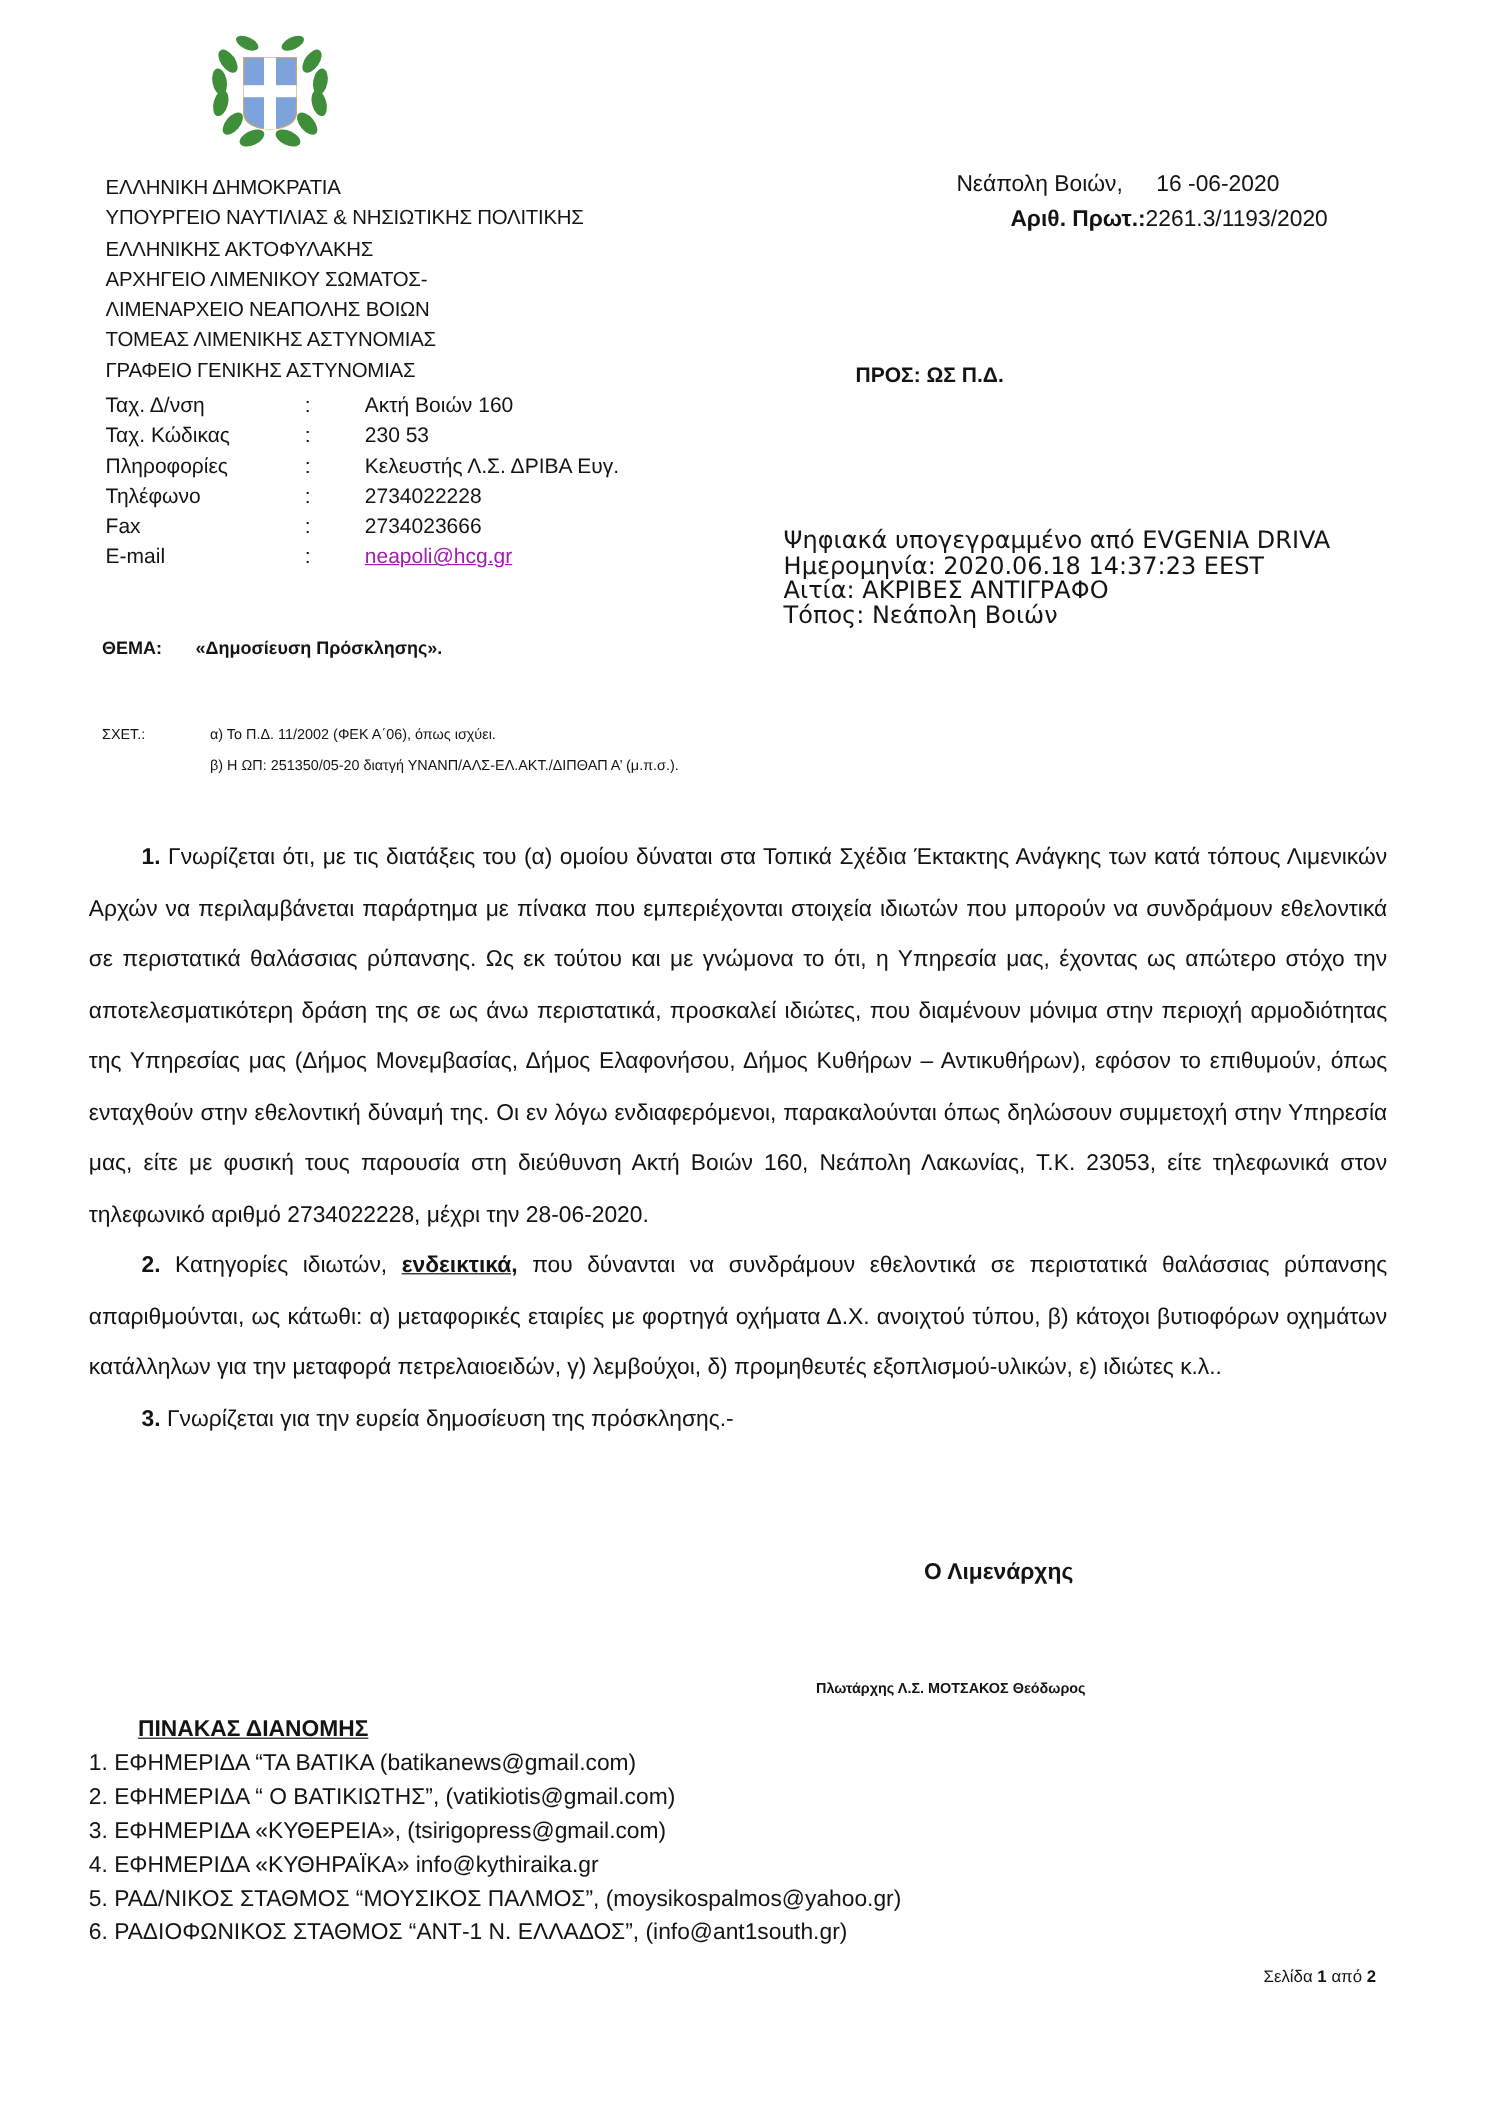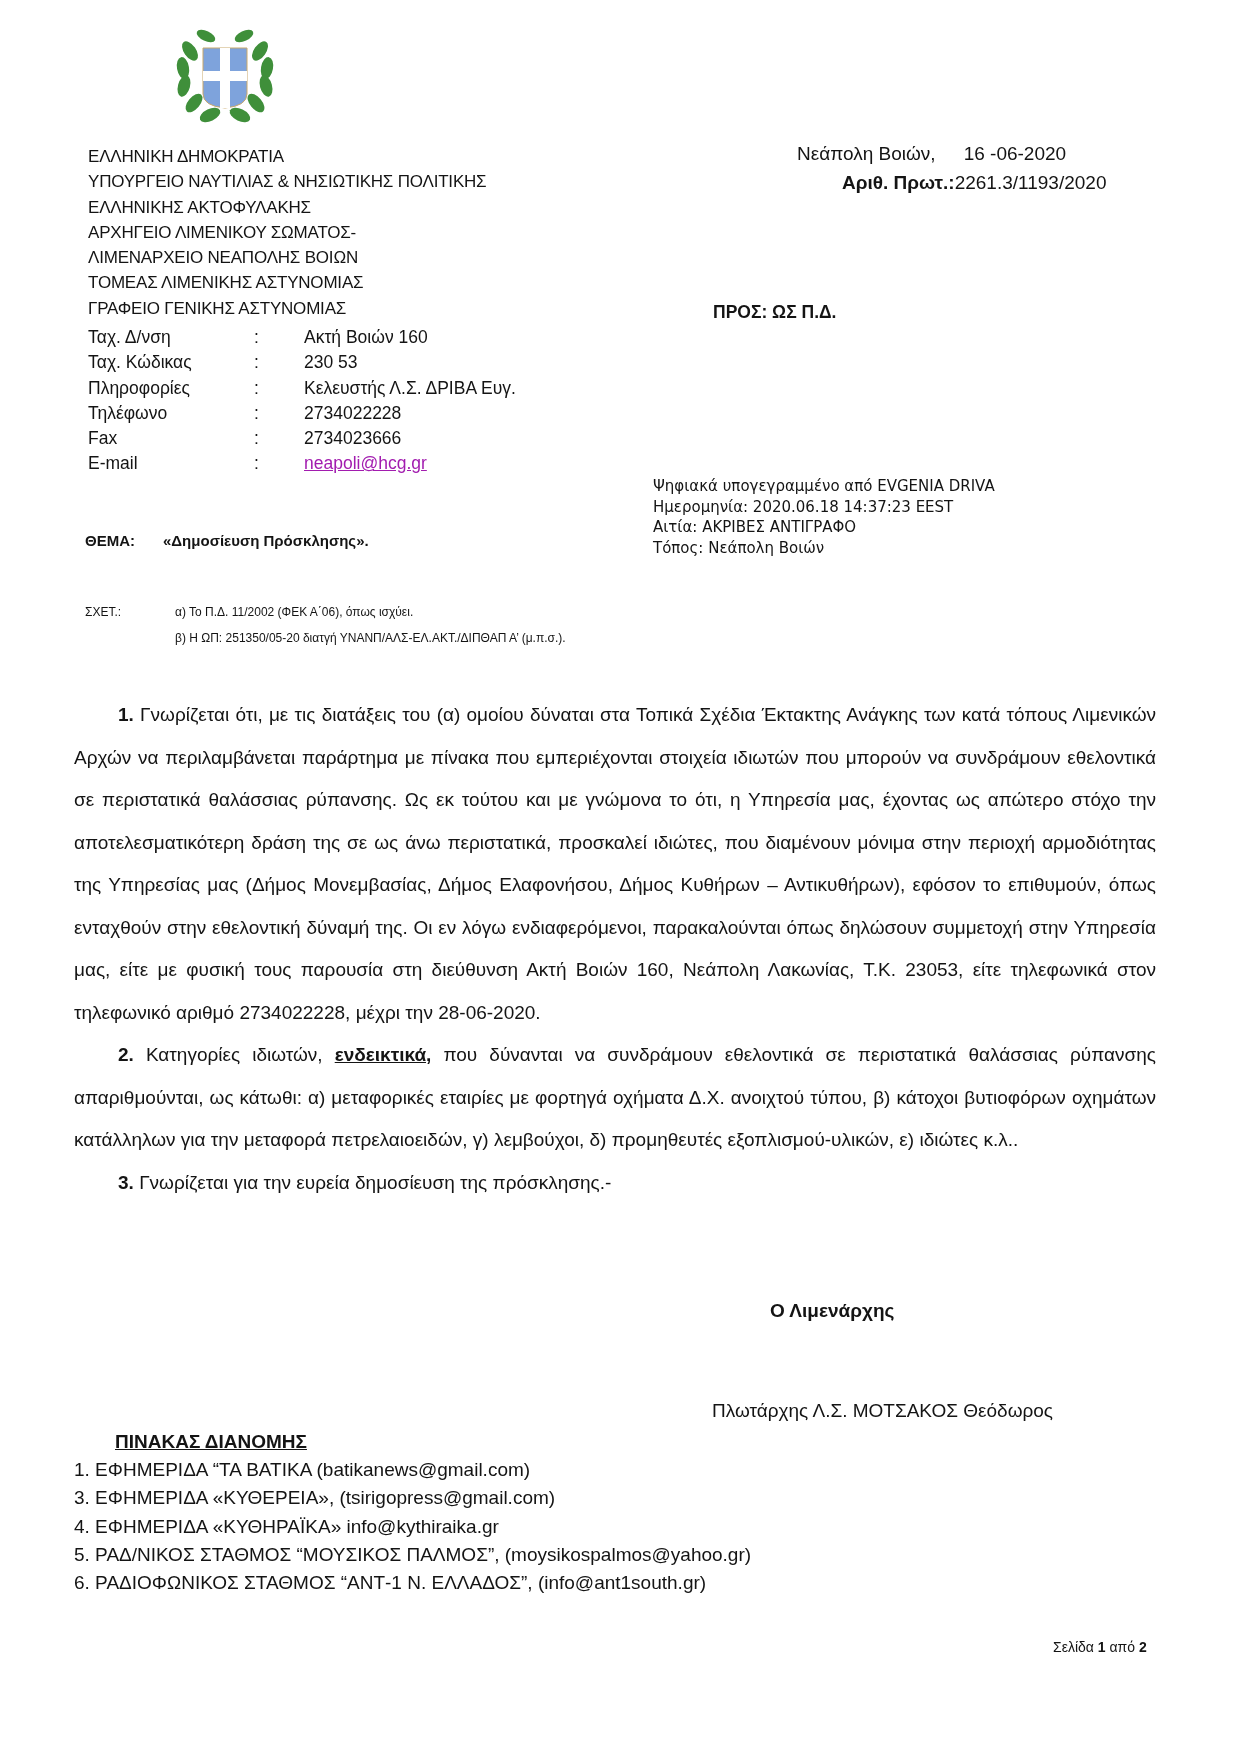--- a/index.html
+++ b/index.html
@@ -14,32 +14,32 @@
     .contact { left: 88px; top: 325px; font-size: 17.5px; line-height: 25.3px; }
     .contact .row { display: flex; white-space: nowrap; gap: 32px; }
     .contact .lbl { width: 134px; }
     .contact .sep { width: 18px; }
     .contact a { color: #a21caf; text-decoration: underline; }
     .date-line { left: 797px; top: 143px; font-size: 19px; white-space: nowrap; }
     .date-line .date { margin-left: 28px; }
     .protocol { left: 842px; top: 172px; font-size: 19px; white-space: nowrap; }
     .protocol b { font-weight: bold; }
     .pros { left: 713px; top: 302px; font-size: 17.5px; font-weight: bold; white-space: nowrap; }
-    .sig { left: 653px; top: 440px; font-family: "DejaVu Sans", sans-serif; font-size: 15px; line-height: 20.5px; white-space: nowrap; margin-top: 36px; }
+    .sig { left: 653px; top: 440px; font-family: "DejaVu Sans", sans-serif; font-size: 20px; line-height: 20.5px; white-space: nowrap; }
     .subject { left: 85px; top: 532px; font-size: 15px; font-weight: bold; white-space: nowrap; }
     .subject .val { margin-left: 28px; }
     .rel { left: 85px; top: 600px; font-size: 12px; line-height: 25.5px; }
     .rel .row { display: flex; white-space: nowrap; }
     .rel .lbl { width: 90px; }
     .body-text { left: 74px; top: 694px; width: 1082px; font-size: 19px; line-height: 42.5px; text-align: justify; }
     .body-text p { margin: 0; text-indent: 44px; }
     .body-text .num { font-weight: bold; }
     .body-text u.em { font-weight: bold; }
     .signer-title { left: 770px; top: 1300px; font-size: 19px; font-weight: bold; white-space: nowrap; }
-    .signer-name { left: 680px; top: 1400px; font-size: 19px; font-weight: normal; white-space: nowrap; margin-left: 32px; }
+    .signer-name { left: 680px; top: 1400px; font-size: 12px; font-weight: bold; white-space: nowrap; }
     .dist { left: 74px; top: 1428px; font-size: 19px; line-height: 28.2px; }
     .dist .title { font-weight: bold; text-decoration: underline; margin-left: 41px; }
     .dist div { white-space: nowrap; }
     .page-num { left: 1053px; top: 1639px; font-size: 14px; white-space: nowrap; }
     .page-num b { font-weight: bold; }
   </style>
 </head>
 <body>
 
 <div class="abs emblem">
@@ -142,20 +142,21 @@
   <p><span class="num">2.</span> <span>Κατηγορίες ιδιωτών,</span> <u class="em">ενδεικτικά,</u> <span>που δύνανται να συνδράμουν εθελοντικά σε περιστατικά θαλάσσιας ρύπανσης απαριθμούνται, ως κάτωθι: α) μεταφορικές εταιρίες με φορτηγά οχήματα Δ.Χ. ανοιχτού τύπου, β) κάτοχοι βυτιοφόρων οχημάτων κατάλληλων για την μεταφορά πετρελαιοειδών, γ) λεμβούχοι, δ) προμηθευτές εξοπλισμού-υλικών, ε) ιδιώτες κ.λ..</span></p>
   <p><span class="num">3.</span> <span>Γνωρίζεται για την ευρεία δημοσίευση της πρόσκλησης.-</span></p>
 </div>
 
 <div class="abs signer-title">Ο Λιμενάρχης</div>
 <div class="abs signer-name">Πλωτάρχης Λ.Σ. ΜΟΤΣΑΚΟΣ Θεόδωρος</div>
 
 <div class="abs dist">
   <div class="title">ΠΙΝΑΚΑΣ ΔΙΑΝΟΜΗΣ</div>
   <div>1. ΕΦΗΜΕΡΙΔΑ “ΤΑ ΒΑΤΙΚΑ (batikanews@gmail.com)</div>
+  <div>2. ΕΦΗΜΕΡΙΔΑ “ Ο ΒΑΤΙΚΙΩΤΗΣ”, (vatikiotis@gmail.com)</div>
   <div>3. ΕΦΗΜΕΡΙΔΑ «ΚΥΘΕΡΕΙΑ», (tsirigopress@gmail.com)</div>
   <div>4. ΕΦΗΜΕΡΙΔΑ «ΚΥΘΗΡΑΪΚΑ» info@kythiraika.gr</div>
   <div>5. ΡΑΔ/ΝΙΚΟΣ ΣΤΑΘΜΟΣ “ΜΟΥΣΙΚΟΣ ΠΑΛΜΟΣ”, (moysikospalmos@yahoo.gr)</div>
   <div>6. ΡΑΔΙΟΦΩΝΙΚΟΣ ΣΤΑΘΜΟΣ “ΑΝΤ-1 Ν. ΕΛΛΑΔΟΣ”, (info@ant1south.gr)</div>
 </div>
 
 <div class="abs page-num">
   <span>Σελίδα</span>
   <b>1</b>
   <span>από</span>

